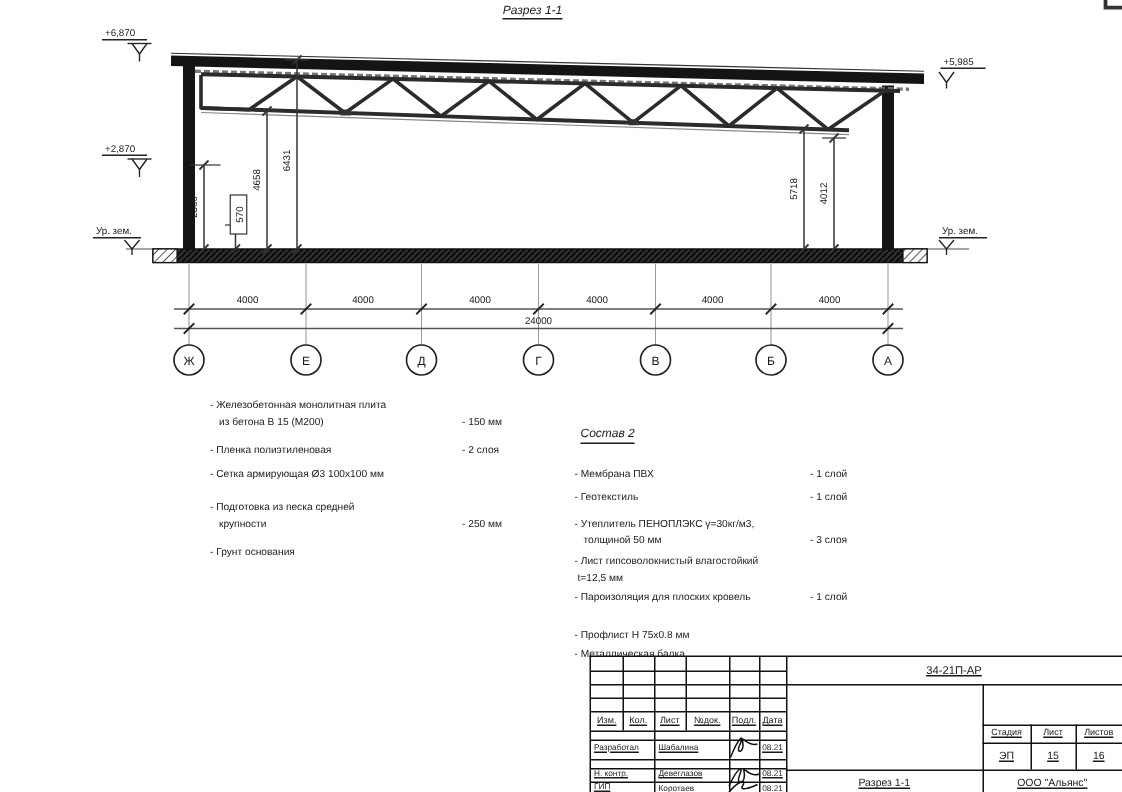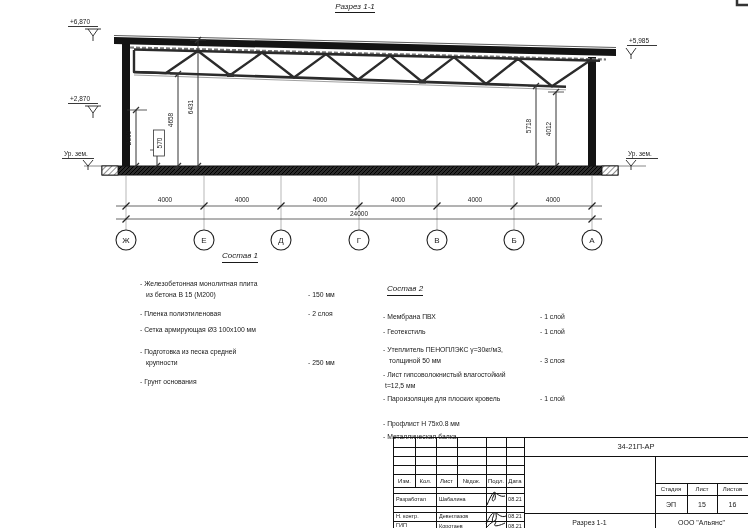--- a/index.html
+++ b/index.html
@@ -20,21 +20,21 @@
   .item{position:relative;}
   .item .l2{padding-left:6px;}
   .item .val{position:absolute;bottom:0;white-space:nowrap;}
   #sostav1 .item .val{left:168px;}
   #sostav2 .item .val{left:157px;}
   
   #tb{left:393px;top:437px;width:354px;height:91px;border-top:1.5px solid #111;border-left:1.5px solid #111;font-size:6px;}
   .vl{position:absolute;width:0;border-left:1px solid #111;}
   .vl.th{border-left-width:1.5px;}
   .hl{position:absolute;height:0;border-top:1px solid #111;}
-  .tc{position:absolute;line-height:1;white-space:nowrap;}
+  .tc{position:absolute;line-height:1;white-space:nowrap;text-decoration:underline;}
   .ctr{text-align:center;}
 </style>
 </head>
 <body>
 
 <div id="page">
 
   <div class="abs" id="drawTitle">
     <span>Разрез 1-1</span>
   </div>
@@ -204,21 +204,20 @@
       <text x="204" y="243" text-anchor="middle">Е</text>
       <text x="281" y="243" text-anchor="middle">Д</text>
       <text x="359" y="243" text-anchor="middle">Г</text>
       <text x="437" y="243" text-anchor="middle">В</text>
       <text x="514" y="243" text-anchor="middle">Б</text>
       <text x="592" y="243" text-anchor="middle">А</text>
     </g>
   </svg>
 
   <div class="sostav" id="sostav1">
-    <div class="hdrwrap"><span class="hdr">Состав 1</span></div>
     <div class="item" style="margin-top:15px">
       <div>- Железобетонная  монолитная плита</div>
       <div class="l2">из бетона В 15 (М200)</div>
       <div class="val">- 150 мм</div>
     </div>
     <div class="item" style="margin-top:8px">
       <div>- Пленка полиэтиленовая</div>
       <div class="val">- 2 слоя</div>
     </div>
     <div class="item" style="margin-top:5px">

